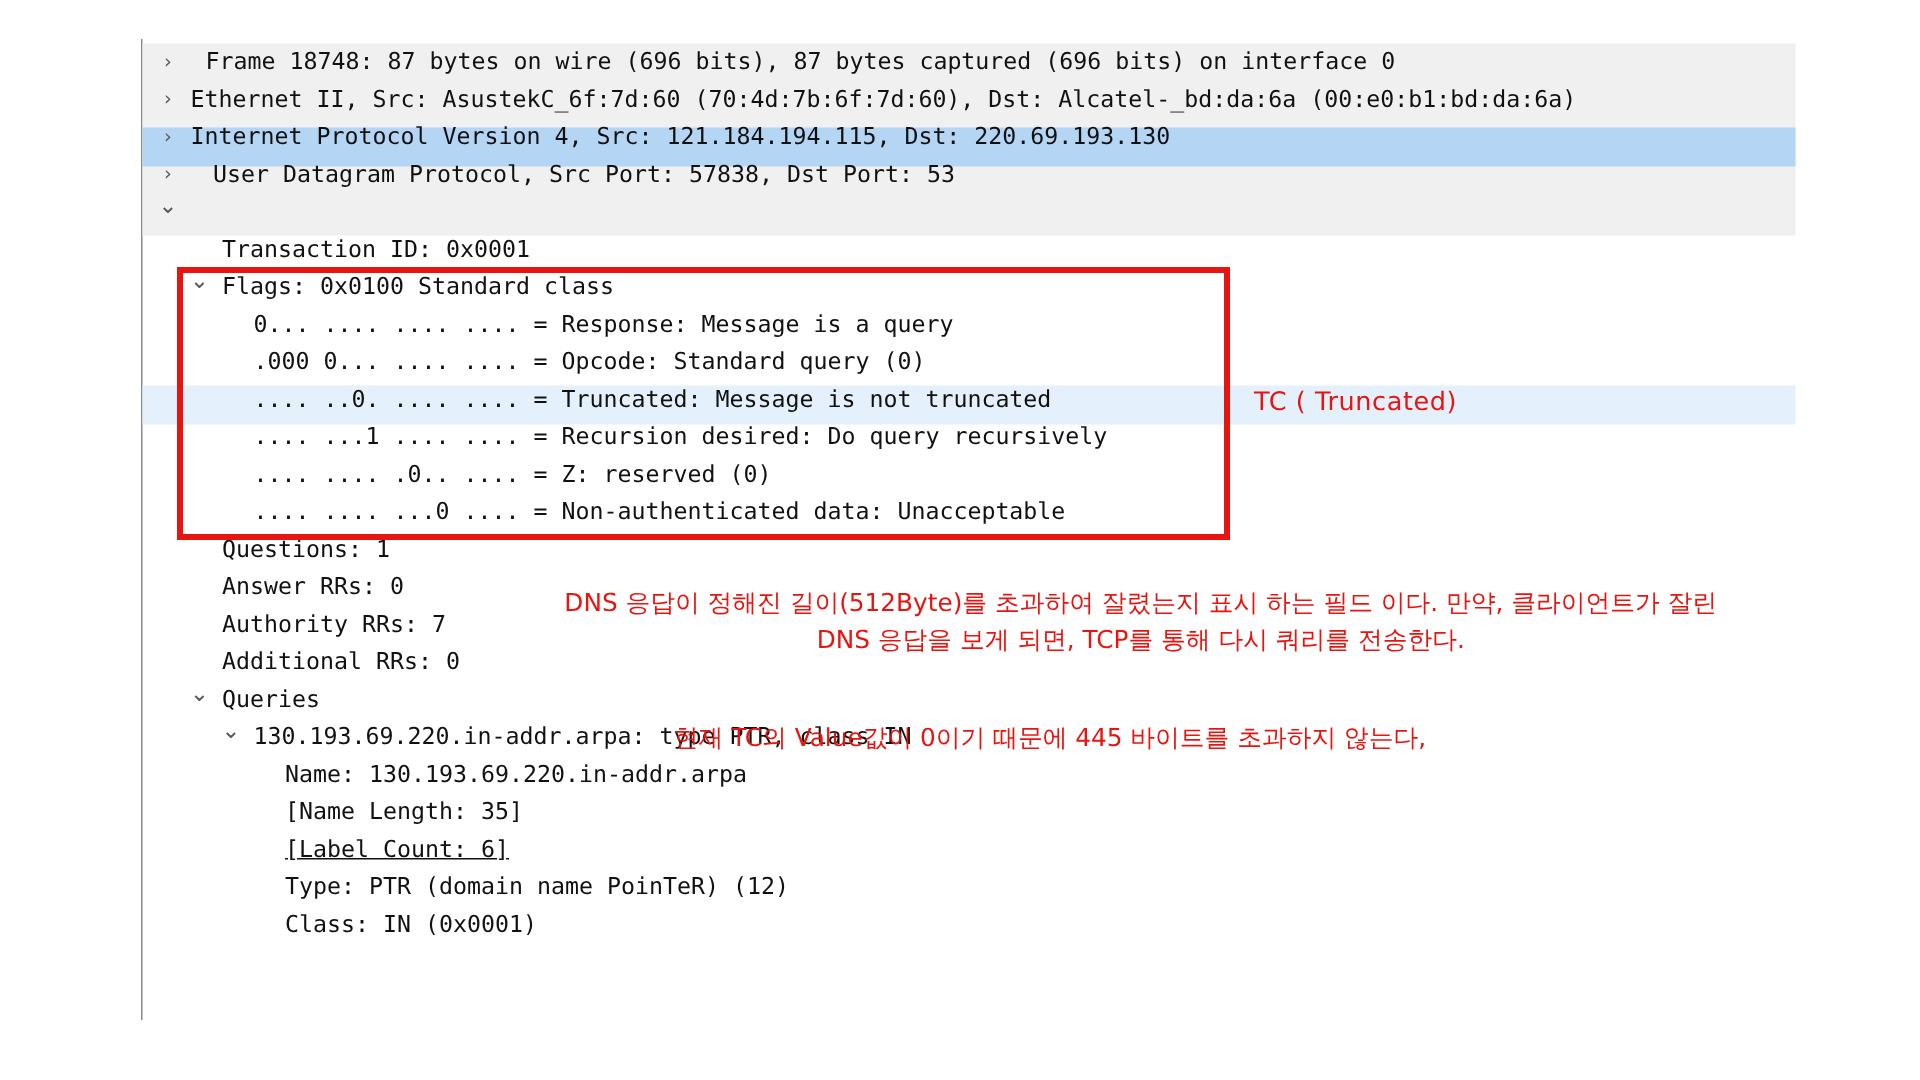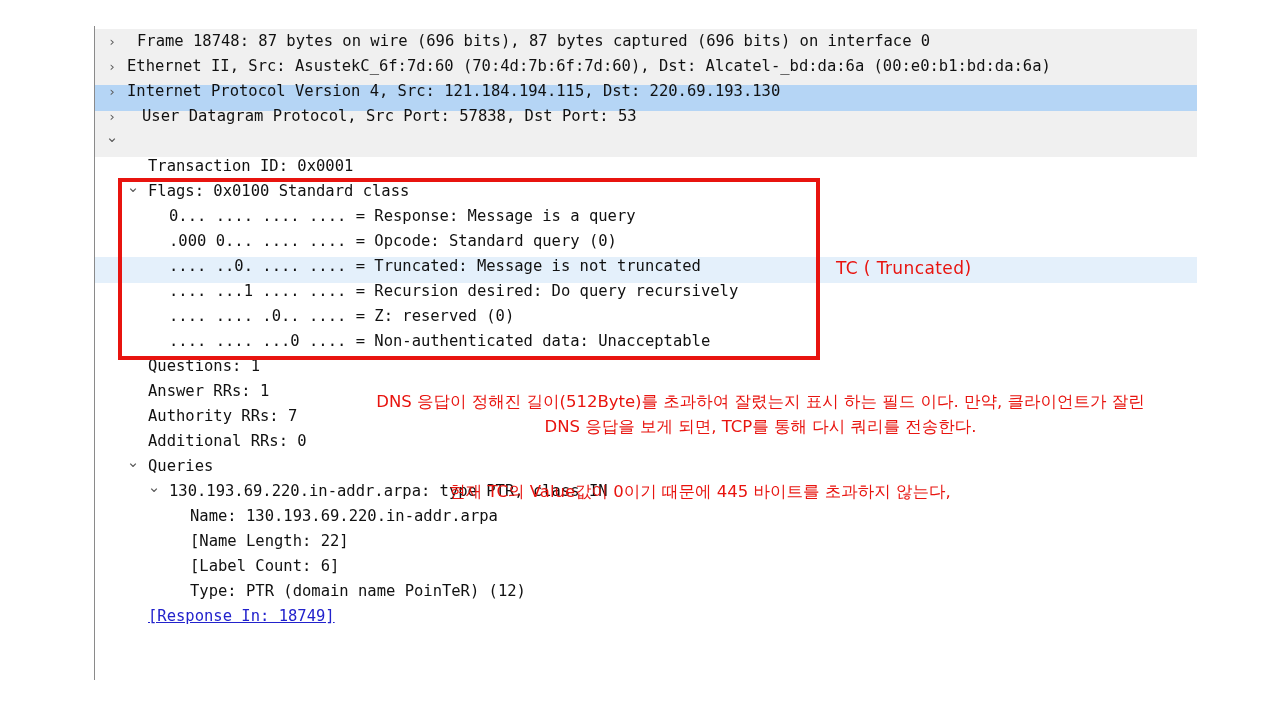--- a/index.html
+++ b/index.html
@@ -115,30 +115,30 @@
       <div class="row"><span class="twisty" style="left: 105px; font-size: 15px; top: -4px; position: absolute;">⌄</span></div>
       <div class="row"><span class="txt" style="left: 148px;">Transaction ID: 0x0001</span></div>
       <div class="row"><span class="twisty" style="left: 126px; font-size: 15px; top: -4px; position: absolute;">⌄</span><span class="txt" style="left: 148px;">Flags: 0x0100 Standard class</span></div>
       <div class="row"><span class="txt" style="left: 169px;">0... .... .... .... = Response: Message is a query</span></div>
       <div class="row"><span class="txt" style="left: 169px;">.000 0... .... .... = Opcode: Standard query (0)</span></div>
       <div class="row"><span class="txt" style="left: 169px;">.... ..0. .... .... = Truncated: Message is not truncated</span></div>
       <div class="row"><span class="txt" style="left: 169px;">.... ...1 .... .... = Recursion desired: Do query recursively</span></div>
       <div class="row"><span class="txt" style="left: 169px;">.... .... .0.. .... = Z: reserved (0)</span></div>
       <div class="row"><span class="txt" style="left: 169px;">.... .... ...0 .... = Non-authenticated data: Unacceptable</span></div>
       <div class="row"><span class="txt" style="left: 148px;">Questions: 1</span></div>
-      <div class="row"><span class="txt" style="left: 148px;">Answer RRs: 1</span></div>
+      <div class="row"><span class="txt" style="left: 148px;">Answer RRs: 0</span></div>
       <div class="row"><span class="txt" style="left: 148px;">Authority RRs: 7</span></div>
       <div class="row"><span class="txt" style="left: 148px;">Additional RRs: 0</span></div>
       <div class="row"><span class="twisty" style="left: 126px; font-size: 15px; top: -4px; position: absolute;">⌄</span><span class="txt" style="left: 148px;">Queries</span></div>
       <div class="row"><span class="twisty" style="left: 147px; font-size: 15px; top: -4px; position: absolute;">⌄</span><span class="txt" style="left: 169px;">130.193.69.220.in-addr.arpa: type PTR, class IN</span></div>
       <div class="row"><span class="txt" style="left: 190px;">Name: 130.193.69.220.in-addr.arpa</span></div>
-      <div class="row"><span class="txt" style="left: 190px;">[Name Length: 22]</span></div>
-      <div class="row"><span class="txt" style="left: 190px;">[Label Count: 6]</span></div>
+      <div class="row"><span class="txt" style="left: 190px;">[Name Length: 35]</span></div>
+      <div class="row"><span class="txt" style="left: 190px; text-decoration: underline;">[Label Count: 6]</span></div>
       <div class="row"><span class="txt" style="left: 190px;">Type: PTR (domain name PoinTeR) (12)</span></div>
-      <div class="row link"><span class="txt" style="left: 148px;">[Response In: 18749]</span></div>
+      <div class="row"><span class="txt" style="left: 190px;">Class: IN (0x0001)</span></div>
     </div>
 
   <div class="red-box"></div>
 
   <div class="anno anno-tc">TC ( Truncated)</div>
 
   <div class="anno anno-block anno-b1">
     <span class="l1">DNS 응답이 정해진 길이(512Byte)를 초과하여 잘렸는지 표시 하는 필드 이다. 만약, 클라이언트가 잘린</span>
     <span class="l2">DNS 응답을 보게 되면, TCP를 통해 다시 쿼리를 전송한다.</span>
   </div>

